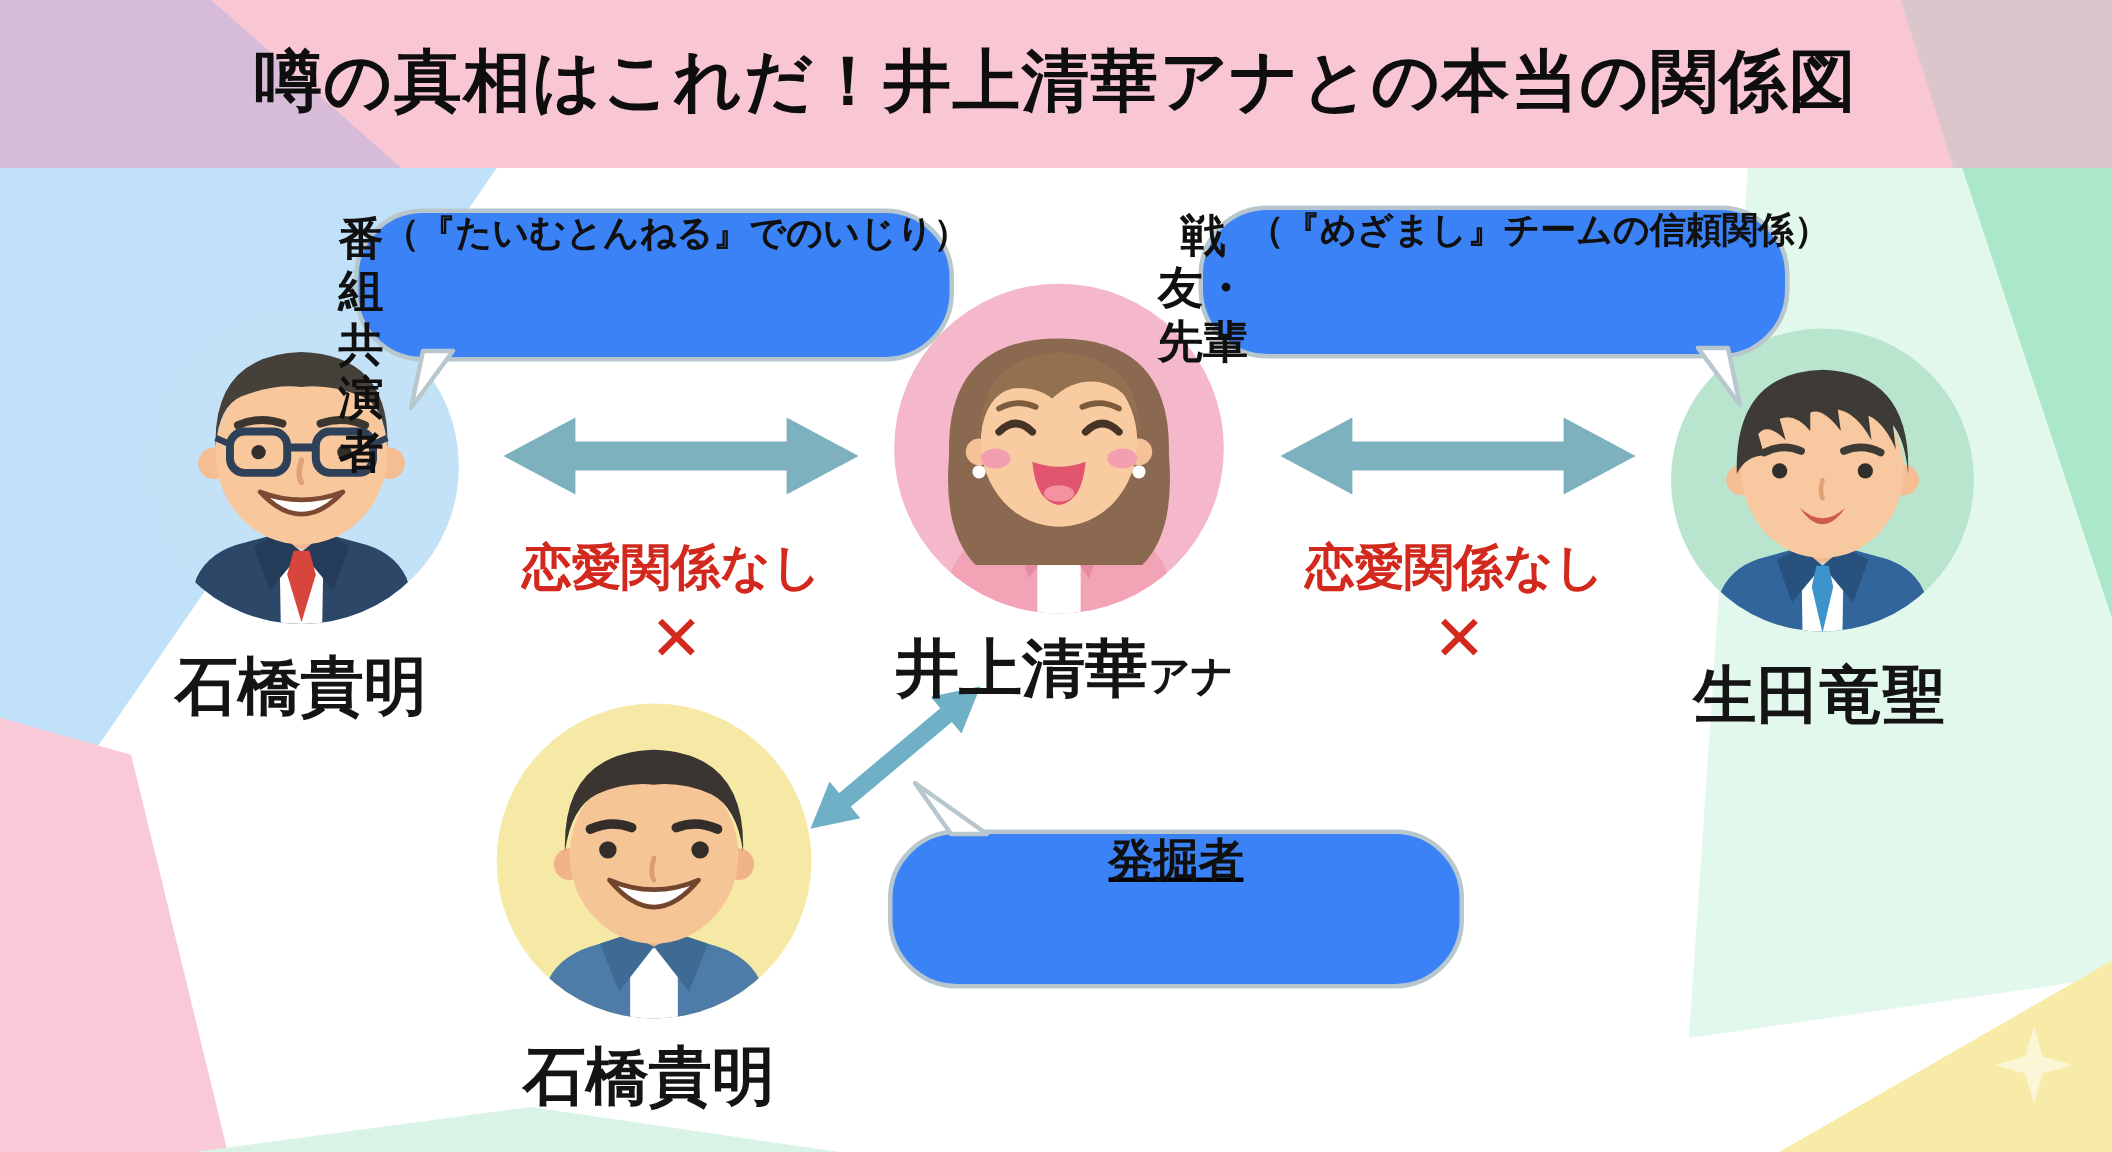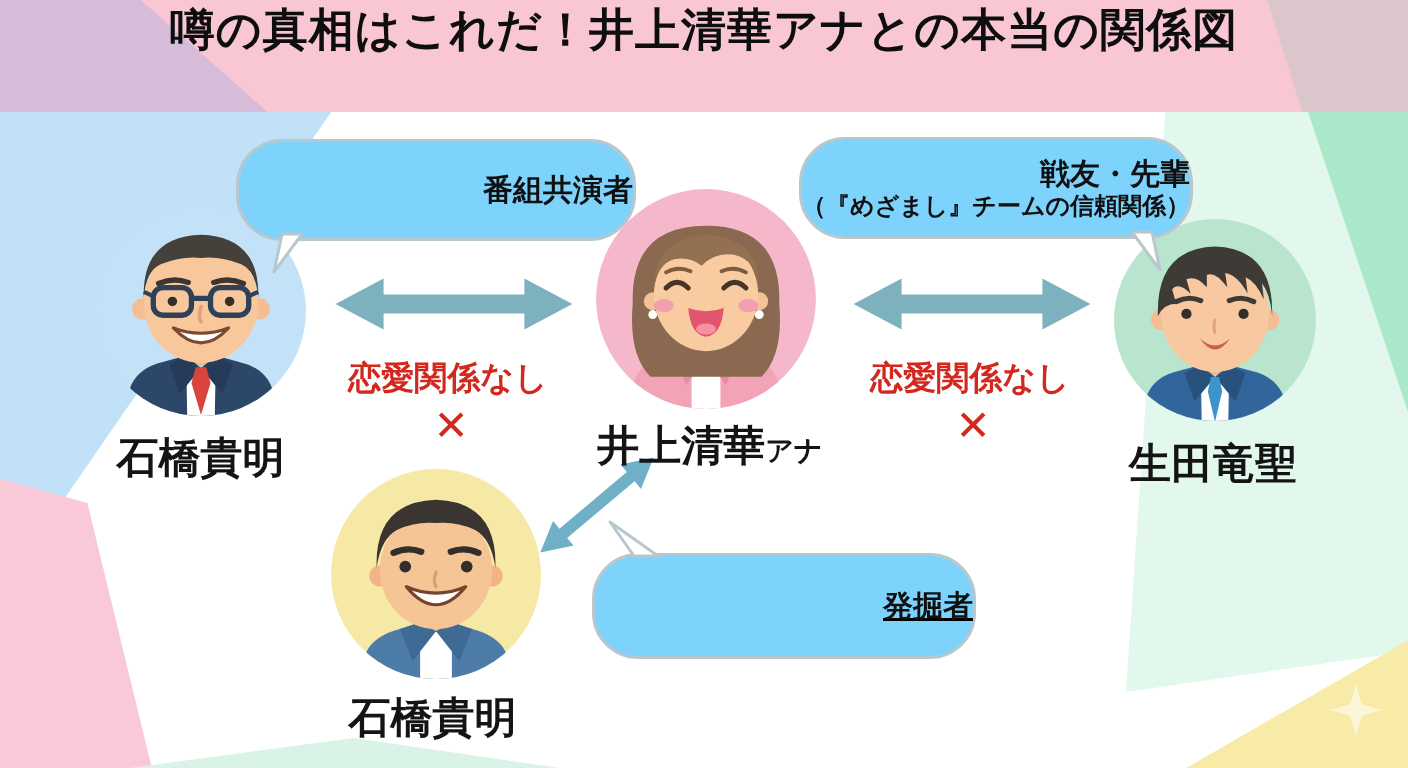--- a/index.html
+++ b/index.html
@@ -22,33 +22,33 @@
   .bg-mint-med{left:1280px;top:112px;width:128px;height:300px;background:#abe7c9;
     clip-path:polygon(22% 0,100% 0,100% 100%);}
   .bg-yellow-br{left:1150px;top:600px;width:258px;height:168px;background:#f8eba7;
     clip-path:polygon(14% 100%,100% 24%,100% 100%,0 100%);}
   .bg-mint-bottom{left:130px;top:738px;width:430px;height:30px;background:#d9f4e6;
     clip-path:polygon(0 100%,100% 100%,52% 0);}
   .sparkle{left:1330px;top:684px;width:52px;height:52px;background:#fcf6d9;
     clip-path:polygon(50% 0%,61% 39%,100% 50%,61% 61%,50% 100%,39% 61%,0% 50%,39% 39%);}
 
   
-  .header-band{left:0;top:0;width:1408px;height:108px;display:flex;justify-content:center;z-index:2;}
+  .header-band{left:0;top:0;width:1408px;height:108px;display:flex;align-items:center;justify-content:center;z-index:2;}
   .title{font-size:45px;font-weight:900;color:#0e0e0e;letter-spacing:1px;white-space:nowrap;}
 
   
   .avatar{z-index:3;}
   .avatar svg{display:block;width:100%;height:100%;}
 
   
   .arrow{z-index:3;}
 
   
-  .bubble{background:#7dd3fc;border:3.5px solid #b7c7cd;border-radius:46px;
-    display:flex;flex-direction:column;align-items:flex-end;justify-content:center;
+  .bubble{background:#3b82f6;border:3.5px solid #b7c7cd;border-radius:46px;
+    display:flex;align-items:flex-start;justify-content:center;
     z-index:5;text-align:center;line-height:1.18;}
   .bubble-title{font-size:30px;font-weight:900;color:#101010;}
   .bubble-sub{font-size:24px;font-weight:800;color:#101010;white-space:nowrap;}
   .tail{z-index:6;}
 
   
   .relation-label{color:#d2281d;font-weight:900;font-size:33px;z-index:4;
     display:flex;align-items:center;justify-content:center;white-space:nowrap;flex-direction:column;}
   .relation-label .mark{font-size:42px;margin-left:6px;font-weight:900;}
   .person-name{color:#141414;font-weight:900;font-size:42px;text-align:center;z-index:4;white-space:nowrap;}
@@ -202,20 +202,21 @@
   </svg>
   <svg class="abs arrow" style="left:826px;top:272px;" width="292" height="64" viewBox="0 0 300 80">
     <polygon points="2,40 62,8 62,28 238,28 238,8 298,40 238,72 238,52 62,52 62,72" fill="#7db1bd"></polygon>
   </svg>
   <svg class="abs arrow" style="left:522px;top:475px;transform:rotate(-40deg);" width="150" height="60" viewBox="0 0 300 80">
     <polygon points="2,40 62,8 62,28 238,28 238,8 298,40 238,72 238,52 62,52 62,72" fill="#6fb0c6"></polygon>
   </svg>
 
   <div class="abs bubble" style="left:236px;top:139px;width:394px;height:96px;">
     <div class="bubble-title">番組共演者</div>
+    <div class="bubble-sub">（『たいむとんねる』でのいじり）</div>
   </div>
   <svg class="abs tail" style="left:266px;top:232px;" width="56" height="44">
     <path d="M36,2 L8,40 L16,2 Z" fill="#ffffff" stroke="#b7c7cd" stroke-width="3" stroke-linejoin="round"></path>
   </svg>
 
   <div class="abs bubble" style="left:799px;top:137px;width:388px;height:96px;">
     <div class="bubble-title">戦友・先輩</div>
     <div class="bubble-sub">（『めざまし』チームの信頼関係）</div>
   </div>
   <svg class="abs tail" style="left:1112px;top:230px;" width="56" height="44">

